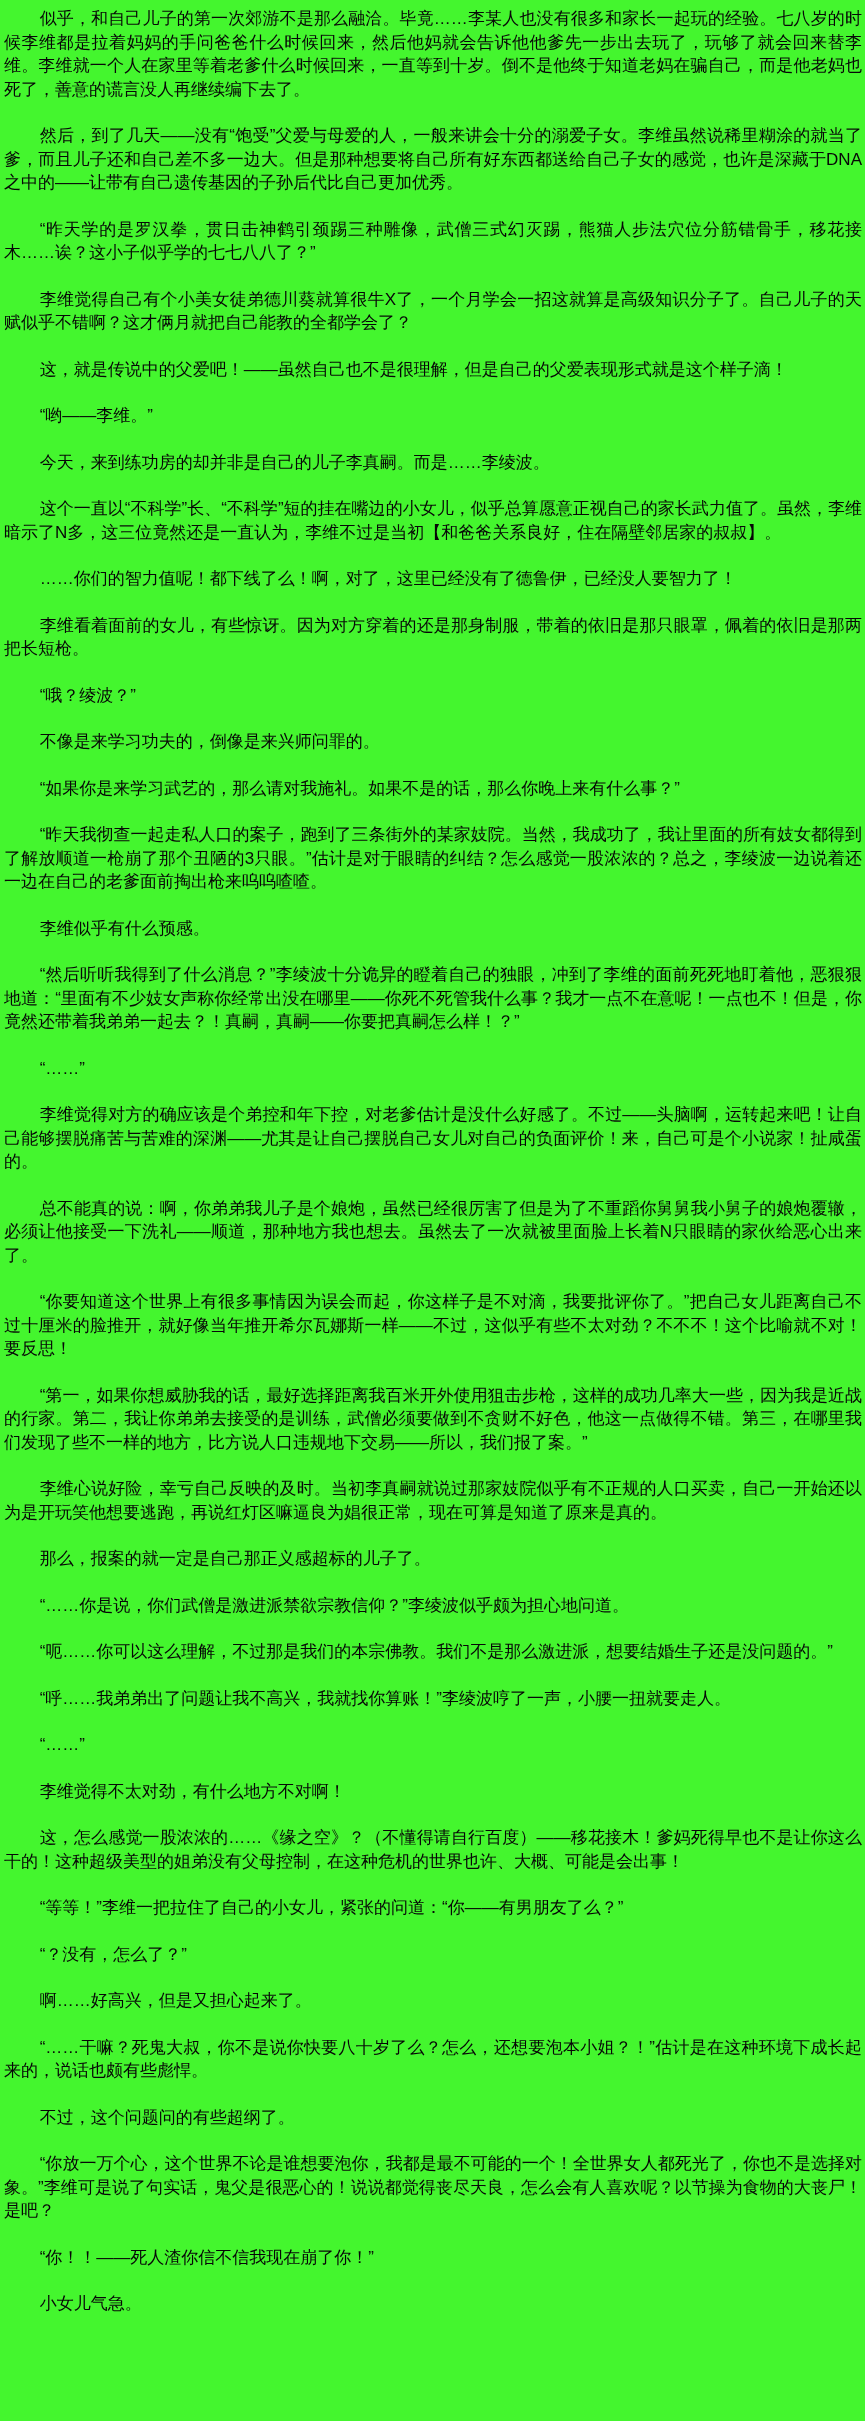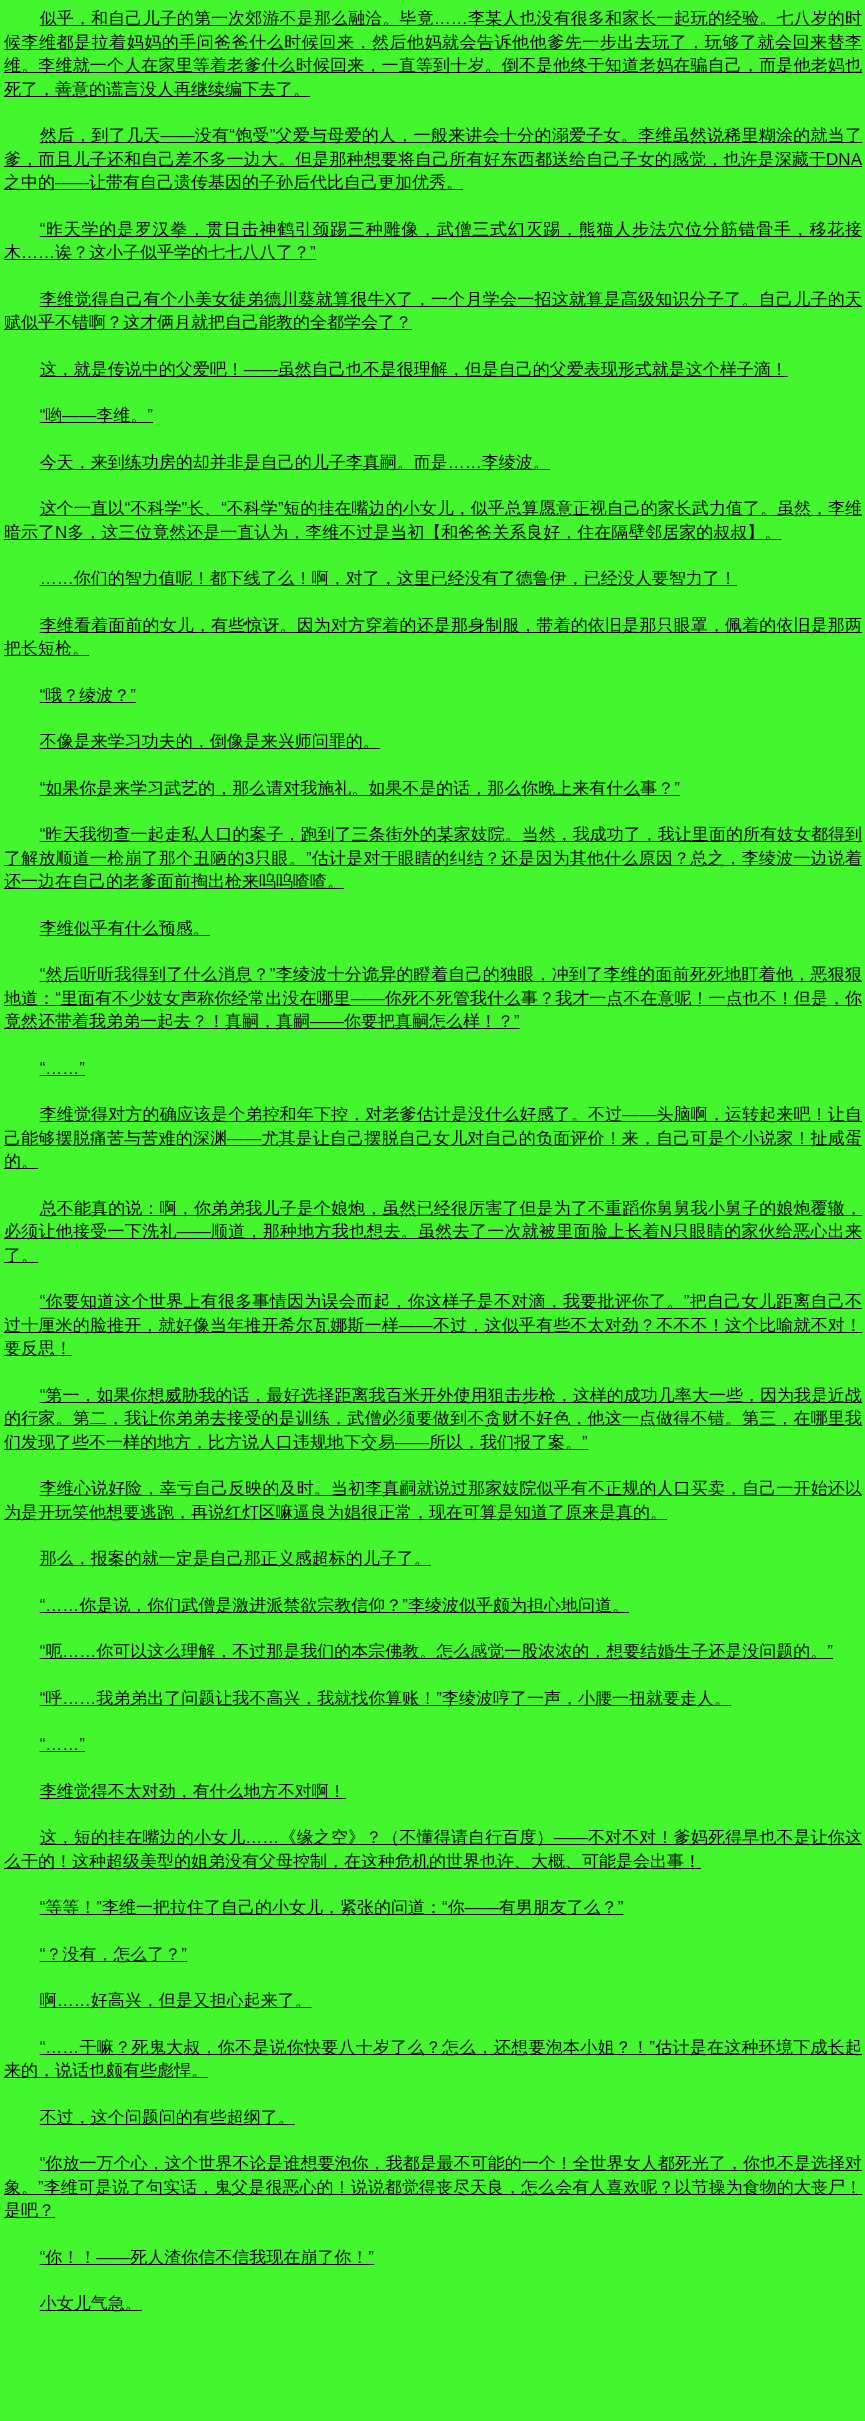--- a/index.html
+++ b/index.html
@@ -9,21 +9,20 @@
   body {
     width: 865px;
     height: 2421px;
     background: #44F62E;
     overflow: hidden;
   }
   .page {
     width: 865px;
     height: 2305px;
     box-sizing: border-box;
-    text-decoration: underline;
   }
   .chapter-text {
     padding: 7px 3px 0 4px;
     font-family: "Liberation Sans", "DejaVu Sans", sans-serif;
     font-size: 17px;
     line-height: 23.5px;
     color: #070707;
     text-align: justify;
     letter-spacing: 0;
   }
@@ -44,36 +43,36 @@
       <p>李维觉得自己有个小美女徒弟德川葵就算很牛X了，一个月学会一招这就算是高级知识分子了。自己儿子的天赋似乎不错啊？这才俩月就把自己能教的全都学会了？</p>
       <p>这，就是传说中的父爱吧！——虽然自己也不是很理解，但是自己的父爱表现形式就是这个样子滴！</p>
       <p>“哟——李维。”</p>
       <p>今天，来到练功房的却并非是自己的儿子李真嗣。而是……李绫波。</p>
       <p>这个一直以“不科学”长、“不科学”短的挂在嘴边的小女儿，似乎总算愿意正视自己的家长武力值了。虽然，李维暗示了N多，这三位竟然还是一直认为，李维不过是当初【和爸爸关系良好，住在隔壁邻居家的叔叔】。</p>
       <p>……你们的智力值呢！都下线了么！啊，对了，这里已经没有了德鲁伊，已经没人要智力了！</p>
       <p>李维看着面前的女儿，有些惊讶。因为对方穿着的还是那身制服，带着的依旧是那只眼罩，佩着的依旧是那两把长短枪。</p>
       <p>“哦？绫波？”</p>
       <p>不像是来学习功夫的，倒像是来兴师问罪的。</p>
       <p>“如果你是来学习武艺的，那么请对我施礼。如果不是的话，那么你晚上来有什么事？”</p>
-      <p>“昨天我彻查一起走私人口的案子，跑到了三条街外的某家妓院。当然，我成功了，我让里面的所有妓女都得到了解放顺道一枪崩了那个丑陋的3只眼。”估计是对于眼睛的纠结？还是因为其他什么原因？总之，李绫波一边说着还一边在自己的老爹面前掏出枪来呜呜喳喳。</p>
+      <p>“昨天我彻查一起走私人口的案子，跑到了三条街外的某家妓院。当然，我成功了，我让里面的所有妓女都得到了解放顺道一枪崩了那个丑陋的3只眼。”估计是对于眼睛的纠结？怎么感觉一股浓浓的？总之，李绫波一边说着还一边在自己的老爹面前掏出枪来呜呜喳喳。</p>
       <p>李维似乎有什么预感。</p>
       <p>“然后听听我得到了什么消息？”李绫波十分诡异的瞪着自己的独眼，冲到了李维的面前死死地盯着他，恶狠狠地道：“里面有不少妓女声称你经常出没在哪里——你死不死管我什么事？我才一点不在意呢！一点也不！但是，你竟然还带着我弟弟一起去？！真嗣，真嗣——你要把真嗣怎么样！？”</p>
       <p>“……”</p>
       <p>李维觉得对方的确应该是个弟控和年下控，对老爹估计是没什么好感了。不过——头脑啊，运转起来吧！让自己能够摆脱痛苦与苦难的深渊——尤其是让自己摆脱自己女儿对自己的负面评价！来，自己可是个小说家！扯咸蛋的。</p>
       <p>总不能真的说：啊，你弟弟我儿子是个娘炮，虽然已经很厉害了但是为了不重蹈你舅舅我小舅子的娘炮覆辙，必须让他接受一下洗礼——顺道，那种地方我也想去。虽然去了一次就被里面脸上长着N只眼睛的家伙给恶心出来了。</p>
       <p>“你要知道这个世界上有很多事情因为误会而起，你这样子是不对滴，我要批评你了。”把自己女儿距离自己不过十厘米的脸推开，就好像当年推开希尔瓦娜斯一样——不过，这似乎有些不太对劲？不不不！这个比喻就不对！要反思！</p>
       <p>“第一，如果你想威胁我的话，最好选择距离我百米开外使用狙击步枪，这样的成功几率大一些，因为我是近战的行家。第二，我让你弟弟去接受的是训练，武僧必须要做到不贪财不好色，他这一点做得不错。第三，在哪里我们发现了些不一样的地方，比方说人口违规地下交易——所以，我们报了案。”</p>
       <p>李维心说好险，幸亏自己反映的及时。当初李真嗣就说过那家妓院似乎有不正规的人口买卖，自己一开始还以为是开玩笑他想要逃跑，再说红灯区嘛逼良为娼很正常，现在可算是知道了原来是真的。</p>
       <p>那么，报案的就一定是自己那正义感超标的儿子了。</p>
       <p>“……你是说，你们武僧是激进派禁欲宗教信仰？”李绫波似乎颇为担心地问道。</p>
-      <p>“呃……你可以这么理解，不过那是我们的本宗佛教。怎么感觉一股浓浓的，想要结婚生子还是没问题的。”</p>
+      <p>“呃……你可以这么理解，不过那是我们的本宗佛教。我们不是那么激进派，想要结婚生子还是没问题的。”</p>
       <p>“呼……我弟弟出了问题让我不高兴，我就找你算账！”李绫波哼了一声，小腰一扭就要走人。</p>
       <p>“……”</p>
       <p>李维觉得不太对劲，有什么地方不对啊！</p>
-      <p>这，短的挂在嘴边的小女儿……《缘之空》？（不懂得请自行百度）——不对不对！爹妈死得早也不是让你这么干的！这种超级美型的姐弟没有父母控制，在这种危机的世界也许、大概、可能是会出事！</p>
+      <p>这，怎么感觉一股浓浓的……《缘之空》？（不懂得请自行百度）——移花接木！爹妈死得早也不是让你这么干的！这种超级美型的姐弟没有父母控制，在这种危机的世界也许、大概、可能是会出事！</p>
       <p>“等等！”李维一把拉住了自己的小女儿，紧张的问道：“你——有男朋友了么？”</p>
       <p>“？没有，怎么了？”</p>
       <p>啊……好高兴，但是又担心起来了。</p>
       <p>“……干嘛？死鬼大叔，你不是说你快要八十岁了么？怎么，还想要泡本小姐？！”估计是在这种环境下成长起来的，说话也颇有些彪悍。</p>
       <p>不过，这个问题问的有些超纲了。</p>
       <p>“你放一万个心，这个世界不论是谁想要泡你，我都是最不可能的一个！全世界女人都死光了，你也不是选择对象。”李维可是说了句实话，鬼父是很恶心的！说说都觉得丧尽天良，怎么会有人喜欢呢？以节操为食物的大丧尸！是吧？</p>
       <p>“你！！——死人渣你信不信我现在崩了你！”</p>
       <p>小女儿气急。</p>
     </div>
 </div>

